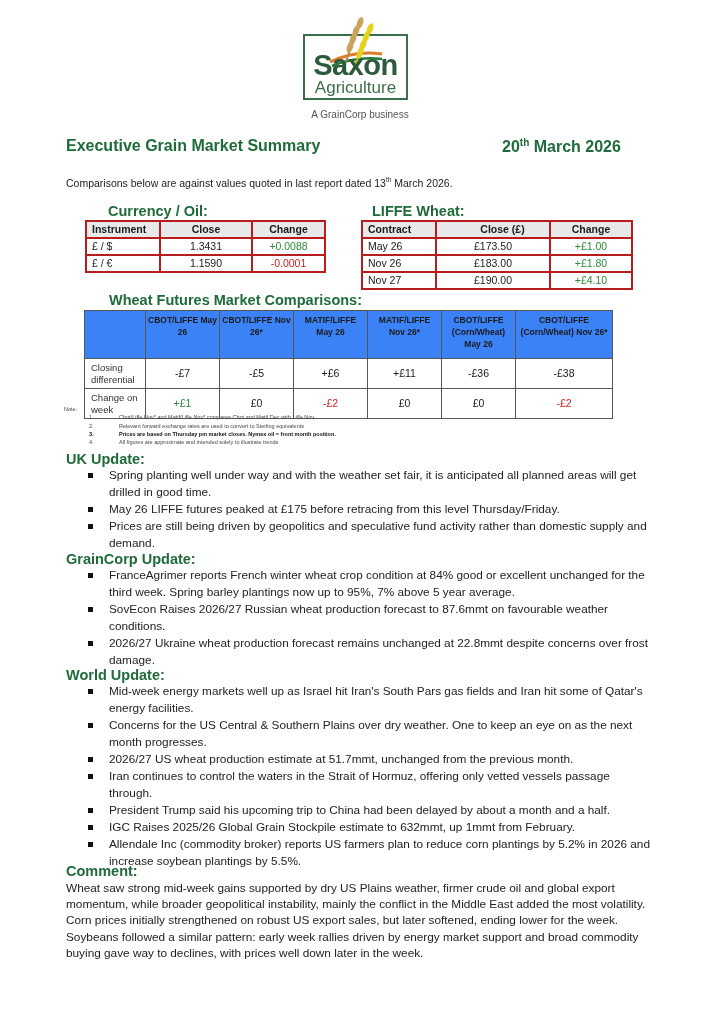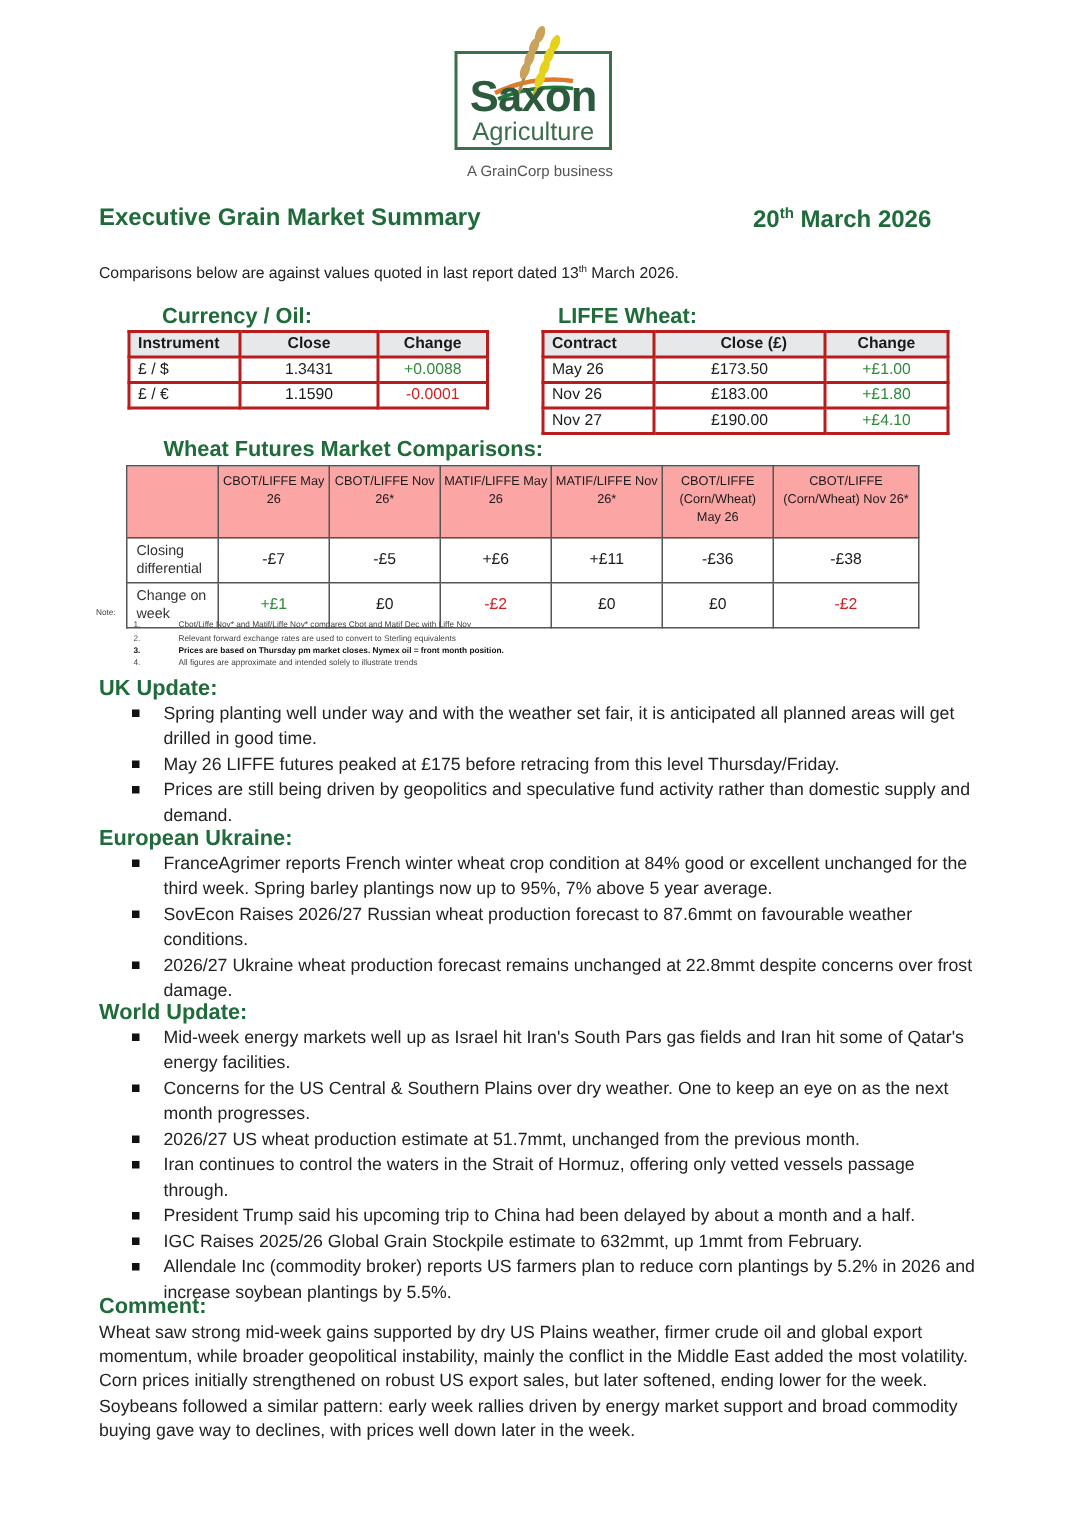--- a/index.html
+++ b/index.html
@@ -24,21 +24,21 @@
   .sec-title { font-weight: bold; color: #1f6b3a; font-size: 14.5px; }
 
   table.grid { border-collapse: collapse; font-family: "Liberation Sans", sans-serif; }
   table.grid td, table.grid th { border: 2px solid #b91c1c; padding: 0 5px; font-size: 10.5px; height: 15px; line-height: 15px; }
   table.grid th { background: #e6e8ea; font-weight: bold; }
   .pos { color: #2f8a3b; }
   .neg { color: #d11f1f; }
   .ctr { text-align: center; }
 
   table.wf td, table.wf th { border: 1px solid #555; font-size: 10.5px; text-align: center; }
-  table.wf th { background: #fca5a5; font-weight: normal; font-size: 8.5px; line-height: 12px; height: 44px; padding: 0 2px; vertical-align: top; padding-top: 3px; }
+  table.wf th { background: #3b82f6; font-weight: bold; font-size: 8.5px; line-height: 12px; height: 44px; padding: 0 2px; vertical-align: top; padding-top: 3px; }
   table.wf td { height: 29px; }
   table.wf td.rl { text-align: left; font-size: 9.5px; line-height: 12px; padding: 0 6px; color:#333; }
 
   .notes { left: 64px; top: 405px; font-size: 5.5px; color: #444; line-height: 8.3px; }
   .notes .n-row { display: flex; }
   .notes .n-num { width: 30px; padding-left: 25px; }
   .notes .b { font-weight: bold; color: #111; }
 
   .section { left: 66px; width: 590px; }
   .section h2 { margin: 0; font-size: 14.5px; font-weight: bold; color: #1f6b3a; line-height: 16px; }
@@ -190,21 +190,21 @@
 <div class="abs section" style="top:451px;">
   <h2>UK Update:</h2>
   <ul>
     <li><span class="bul"></span><span>Spring planting well under way and with the weather set fair, it is anticipated all planned areas will get drilled in good time.</span></li>
     <li><span class="bul"></span><span>May 26 LIFFE futures peaked at £175 before retracing from this level Thursday/Friday.</span></li>
     <li><span class="bul"></span><span>Prices are still being driven by geopolitics and speculative fund activity rather than domestic supply and demand.</span></li>
   </ul>
 </div>
 
 <div class="abs section" style="top:551px;">
-  <h2>European Ukraine:</h2>
+  <h2>GrainCorp Update:</h2>
   <ul>
     <li><span class="bul"></span><span>FranceAgrimer reports French winter wheat crop condition at 84% good or excellent unchanged for the third week. Spring barley plantings now up to 95%, 7% above 5 year average.</span></li>
     <li><span class="bul"></span><span>SovEcon Raises 2026/27 Russian wheat production forecast to 87.6mmt on favourable weather conditions.</span></li>
     <li><span class="bul"></span><span>2026/27 Ukraine wheat production forecast remains unchanged at 22.8mmt despite concerns over frost damage.</span></li>
   </ul>
 </div>
 
 <div class="abs section" style="top:667px;">
   <h2>World Update:</h2>
   <ul>

